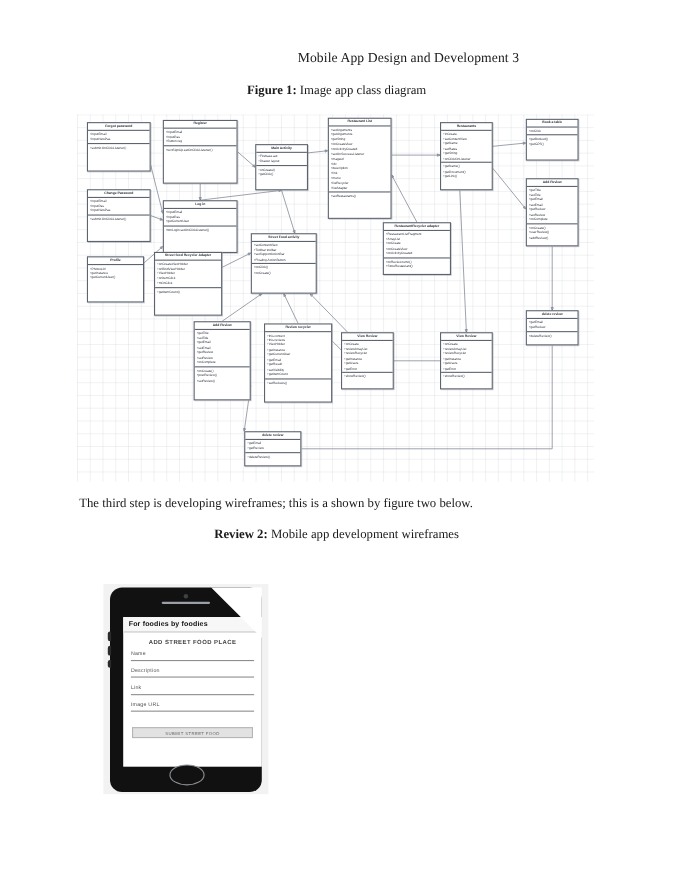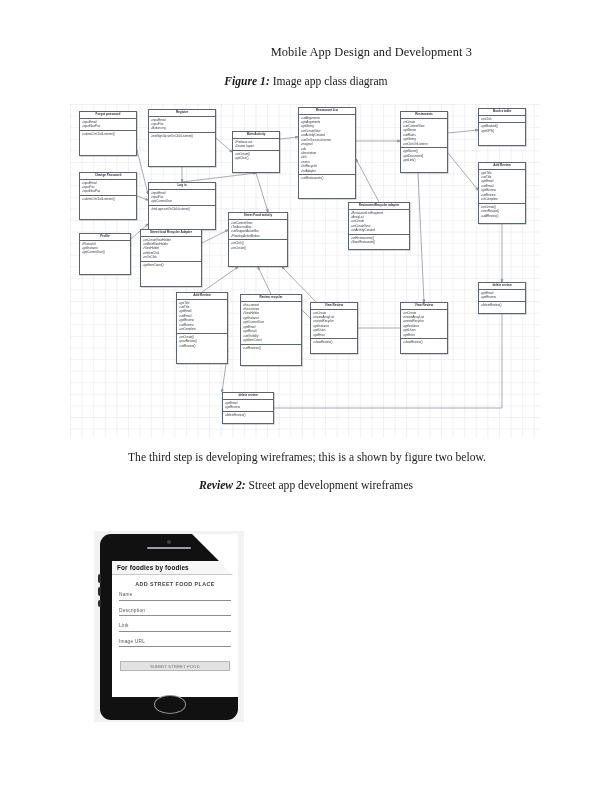--- a/index.html
+++ b/index.html
@@ -20,28 +20,28 @@
     font-size:12.4px;letter-spacing:.1px;
     box-sizing:border-box;
     margin-top:12px;
   }
 
   
   .caption{
     position:absolute;left:0;width:612px;text-align:center;
     font-size:11.6px;
   }
-  .caption b{font-weight:bold;font-style:italic;}
+  .caption b{font-weight:bold;}
   #cap1{top:75px;}
   #cap2{top:479px;}
   .body-par{
     position:absolute;left:72px;width:470px;
     font-size:11.6px;line-height:1.35;
   }
-  #par1{top:450px;text-align:center;}
+  #par1{top:450px;}
 
   
   .diagram{
     position:absolute;left:70px;top:104px;
     width:470px;height:334px;
     background:#ffffff;
     background-image:
       linear-gradient(to right, rgba(120,130,150,.11) 1px, transparent 1px),
       linear-gradient(to bottom, rgba(120,130,150,.11) 1px, transparent 1px);
     background-size:11.6px 11.6px;
@@ -458,21 +458,21 @@
         <div class="sect">
           <div>+deleteReview()</div>
         </div>
       </div>
     </div>
 
   <div class="body-par" id="par1">The third step is developing wireframes; this is a shown by figure two below.</div>
 
   <div class="caption" id="cap2">
     <b>Review 2:</b>
-    <span>Street app development wireframes</span>
+    <span>Mobile app development wireframes</span>
   </div>
 
   <div class="phone-wrap">
     <div class="phone-bg"></div>
     <div class="phone-body">
       <div class="phone-cam"></div>
       <div class="phone-speaker"></div>
       <div class="phone-btn" style="top:40px;height:9px;"></div>
       <div class="phone-btn" style="top:53px;height:9px;"></div>
       <div class="phone-btn" style="top:66px;height:7px;"></div>

